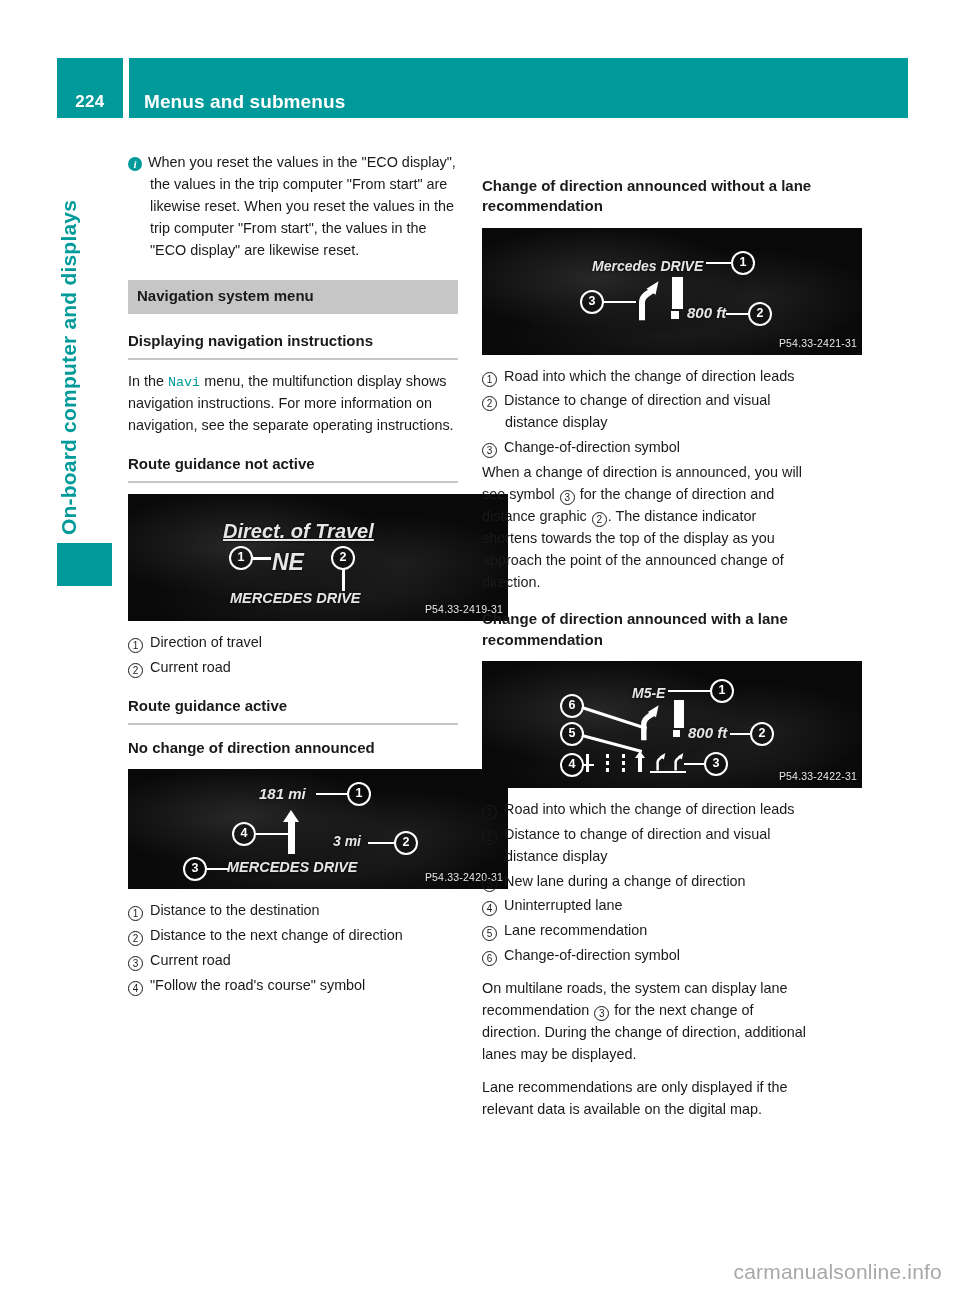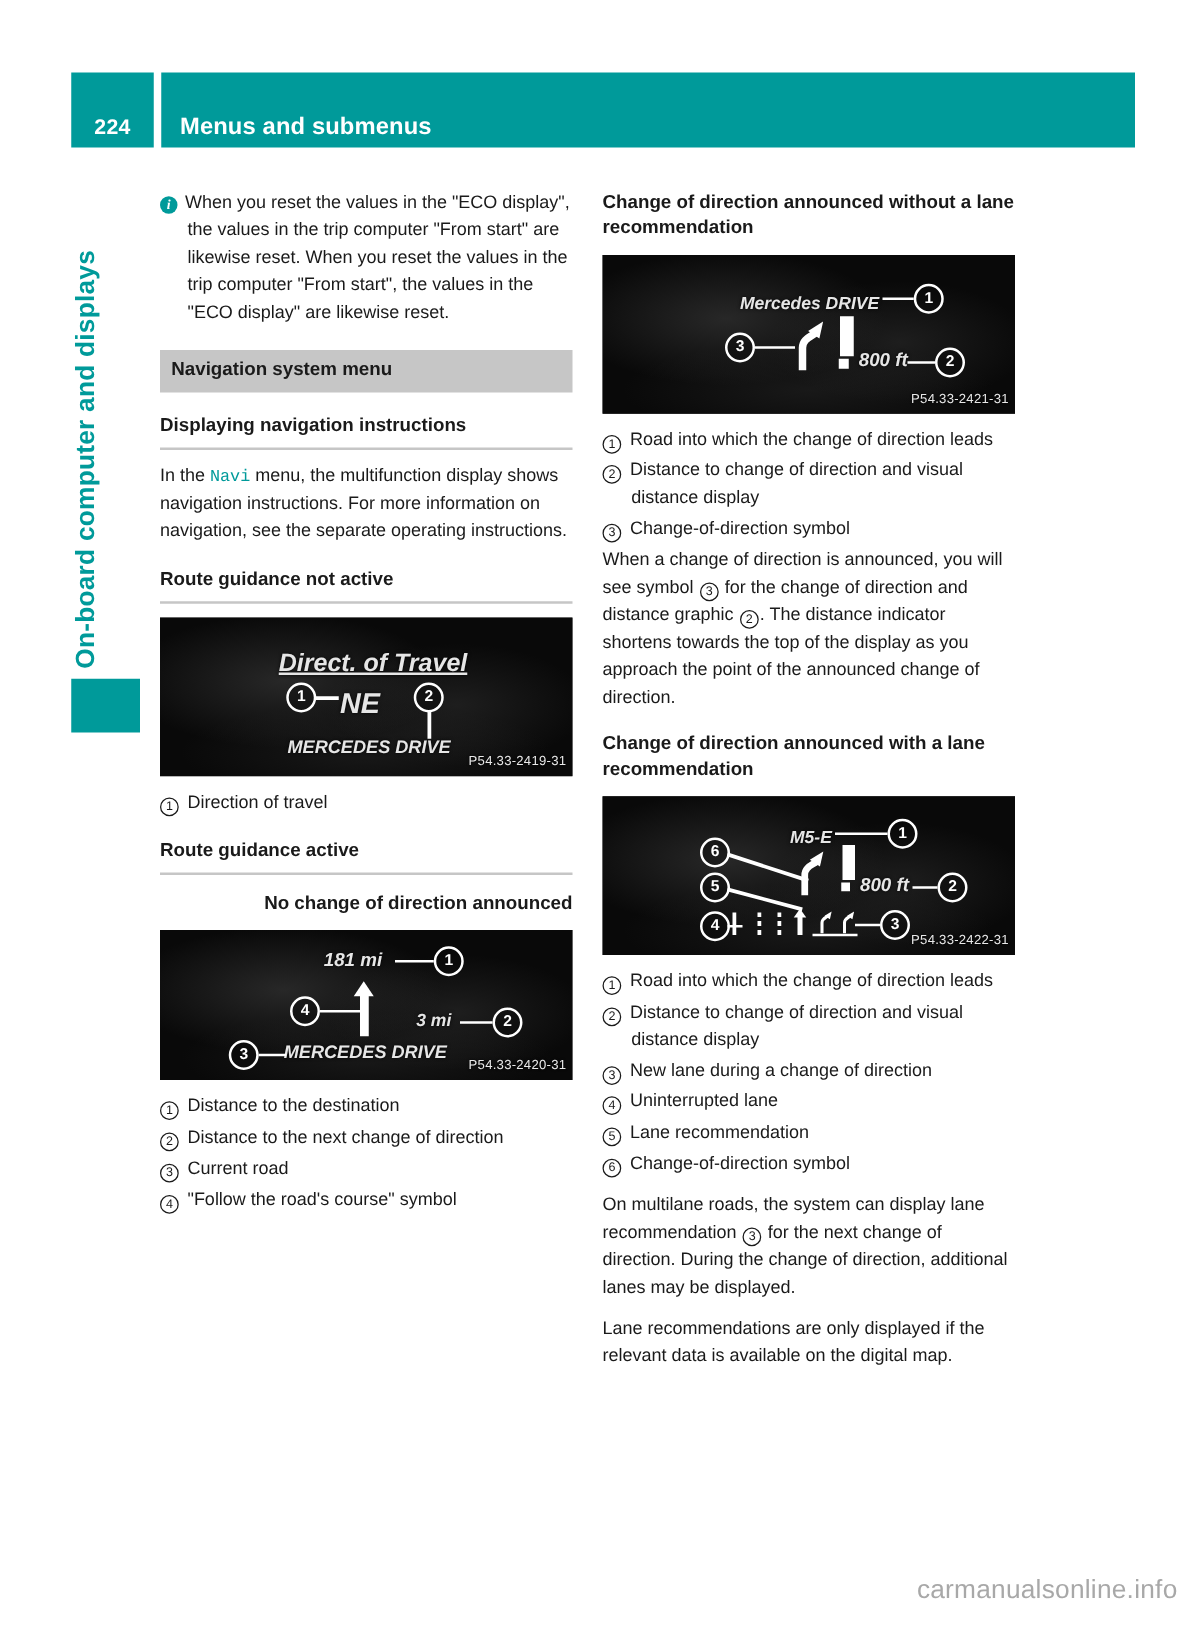--- a/index.html
+++ b/index.html
@@ -87,21 +87,21 @@
 
   
   .col {
     position: absolute;
     top: 152px;
     width: 330px;
     font-size: 14.4px;
     line-height: 1.52;
   }
   .col-left  { left: 128px; }
-  .col-right { left: 482px; }
+  .col-right { left: 482px; margin-top: 24px; }
 
   p, .note, .legend-item, .step {
     margin: 0 0 11px 0;
   }
 
   
   .note {
     display: block;
     padding-left: 22px;
     text-indent: -22px;
@@ -224,21 +224,21 @@
     font-size: 10px;
     line-height: 13px;
     text-align: center;
     vertical-align: -2px;
     box-sizing: border-box;
     margin: 0 1px;
   }
 
   
   .figure {
-    width: 330px;
+    width: 380px;
     position: relative;
     margin: 0 0 11px 0;
     background: #0b0b0b;
     overflow: hidden;
   }
   .fig-tall { height: 127px; }
   .fig-short { height: 120px; }
   .fig-inner {
     position: absolute;
     inset: 0;
@@ -341,24 +341,25 @@
     <div class="mfd-text" style="left:144px; top:51px; font-size:23px;">NE</div>
     <div class="mfd-text" style="left:102px; top:93px; font-size:14.5px;">MERCEDES DRIVE</div>
     <div class="callout" style="left:101px; top:52px;">1</div>
     <div class="leader" style="left:124px; top:63px; width:19px;"></div>
     <div class="callout" style="left:203px; top:52px;">2</div>
     <div class="leader-v" style="left:214px; top:75px; height:22px;"></div>
     <div class="fig-code">P54.33-2419-31</div>
   </div>
 
   <div class="legend-item"><span class="cnum">1</span><span>Direction of travel</span></div>
+  <div class="legend-item"><span class="cnum">2</span><span>Current road</span></div>
 
   <div class="h-rule">Route guidance active</div>
 
-  <div class="h-plain" style="margin-top:13px;text-align:right;">No change of direction announced</div>
+  <div class="h-plain" style="margin-top:13px;">No change of direction announced</div>
 
   <div class="figure fig-short">
     <div class="fig-inner"></div>
     <div class="mfd-text" style="left:131px; top:14px; font-size:15px;">181 mi</div>
     <div class="mfd-text" style="left:205px; top:62px; font-size:14px;">3 mi</div>
     <div class="mfd-text" style="left:99px; top:87px; font-size:14.5px;">MERCEDES DRIVE</div>
 
     <div style="position:absolute; left:160px; top:51px; width:7px; height:34px; background:#fff;"></div>
     <div style="position:absolute; left:155px; top:41px; width:0; height:0; border-left:8.5px solid transparent; border-right:8.5px solid transparent; border-bottom:12px solid #fff;"></div>
     <div class="callout" style="left:219px; top:13px;">1</div>

